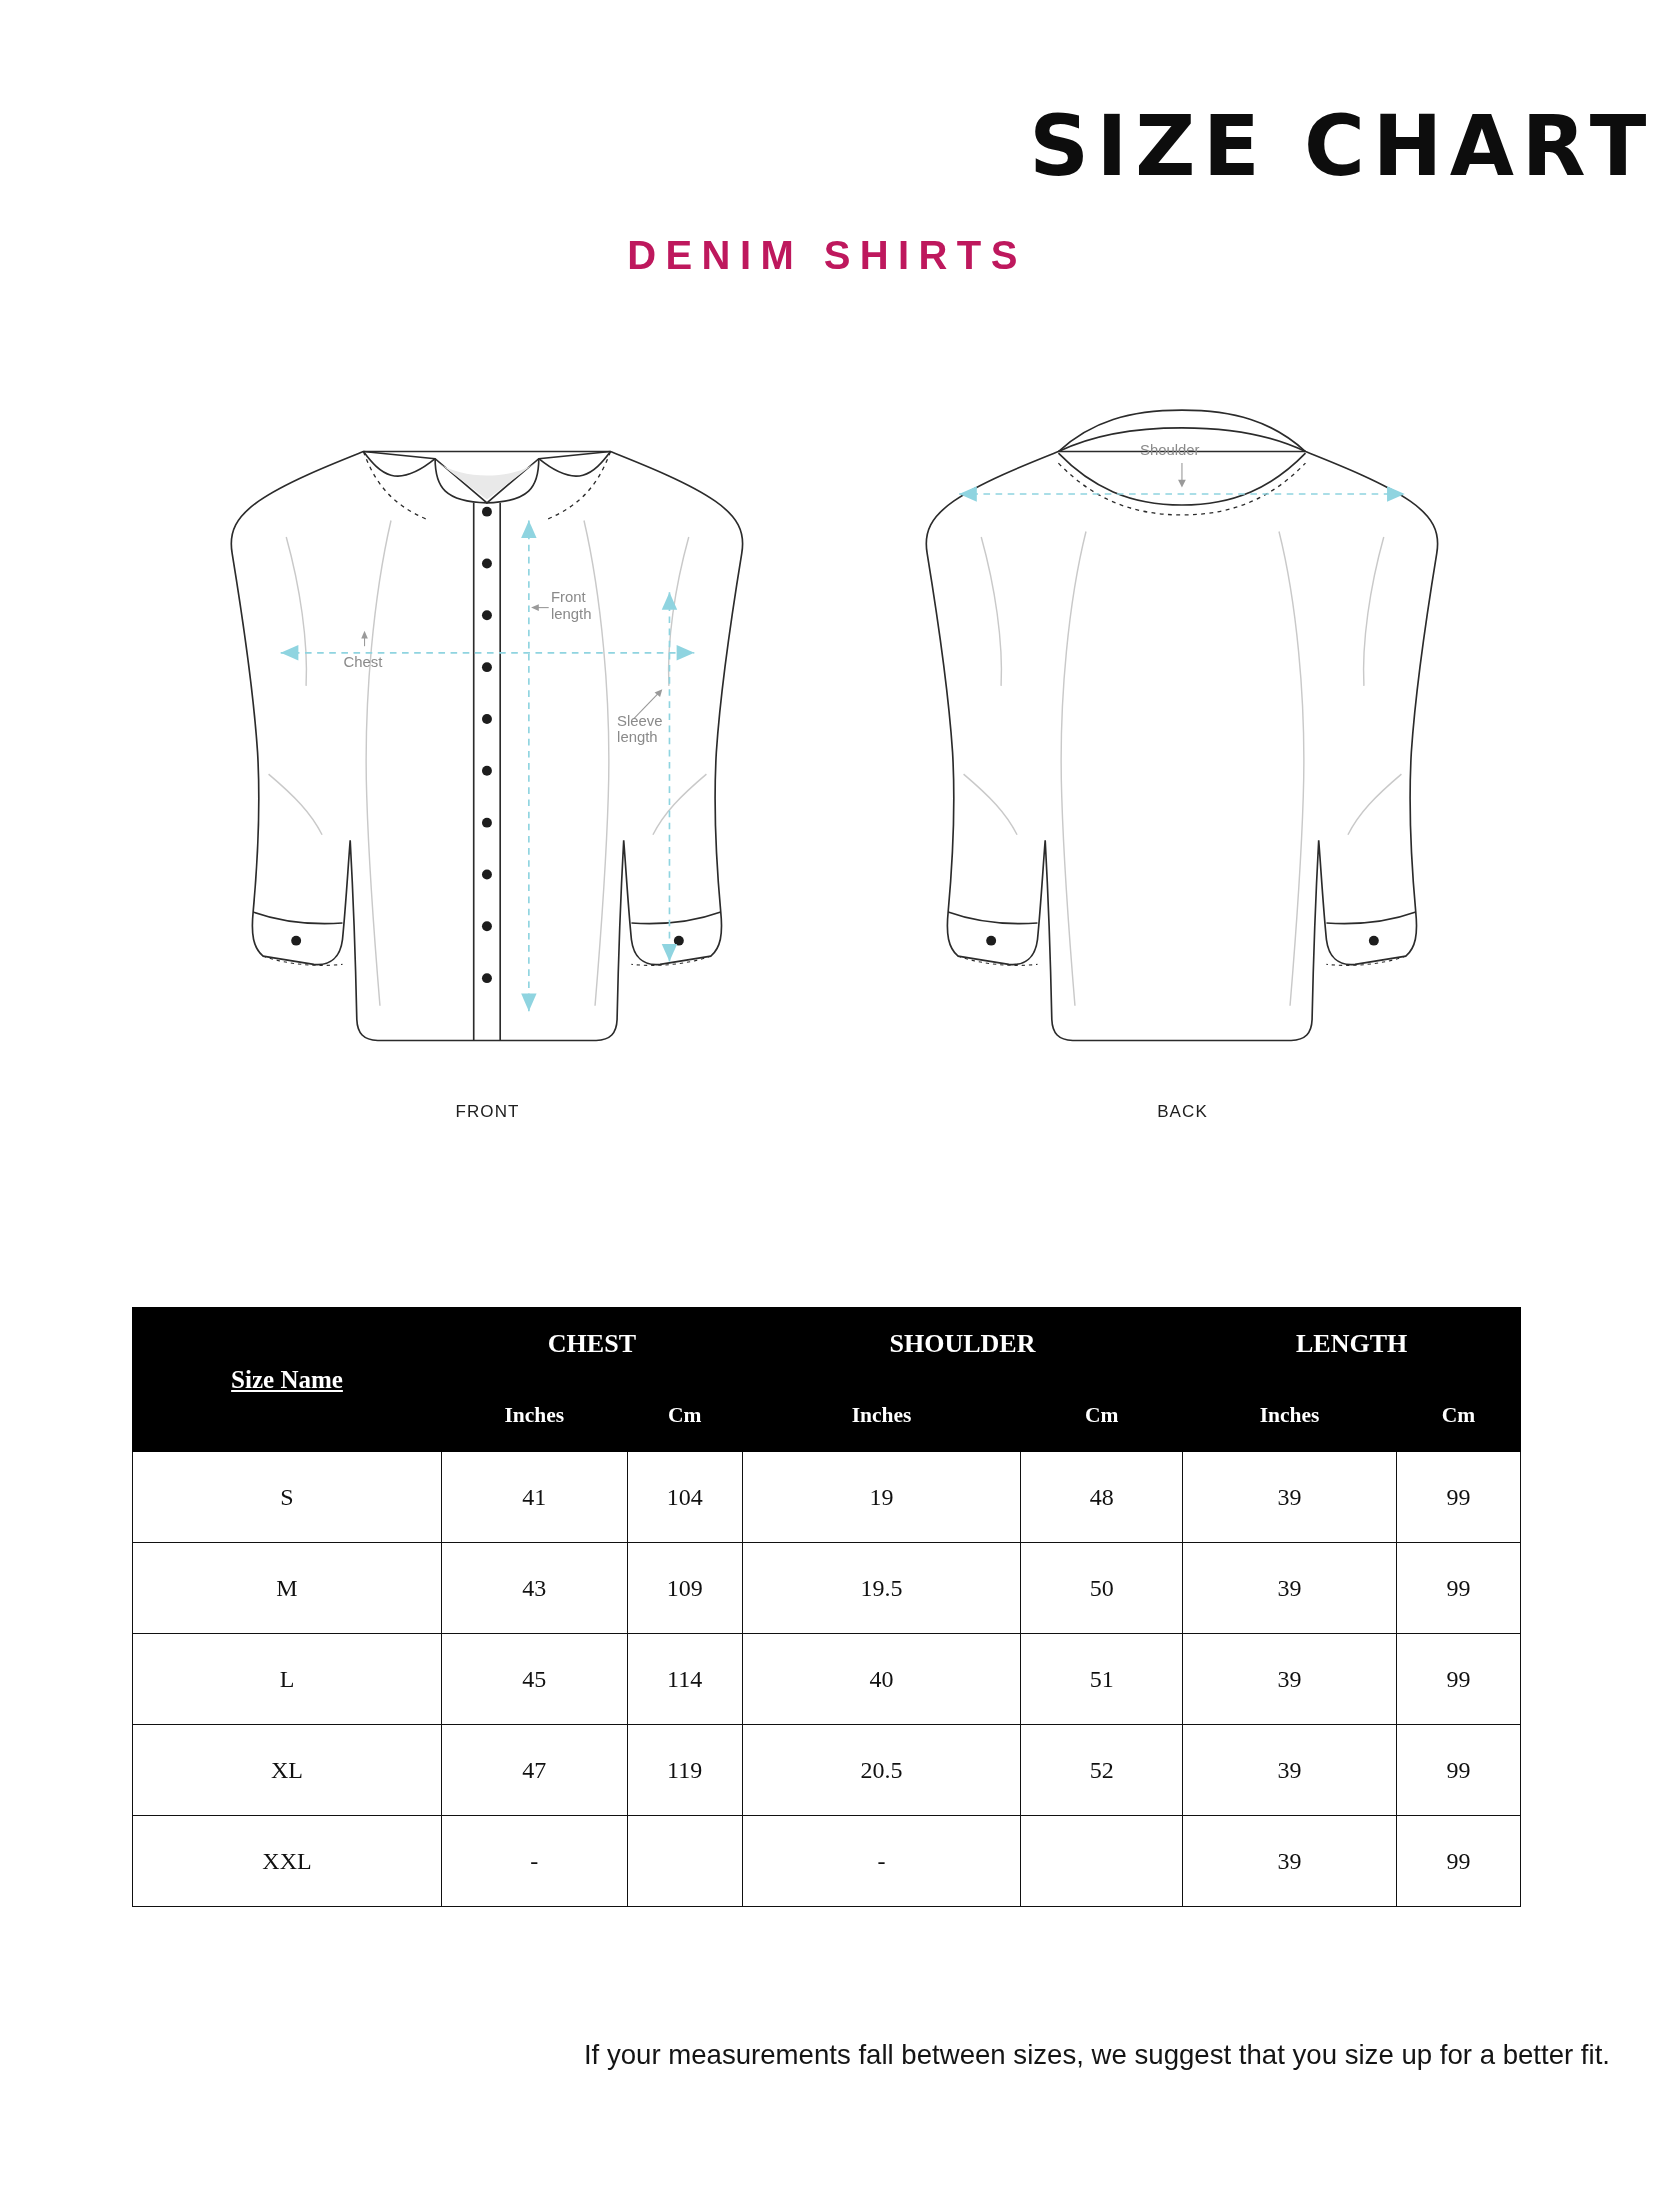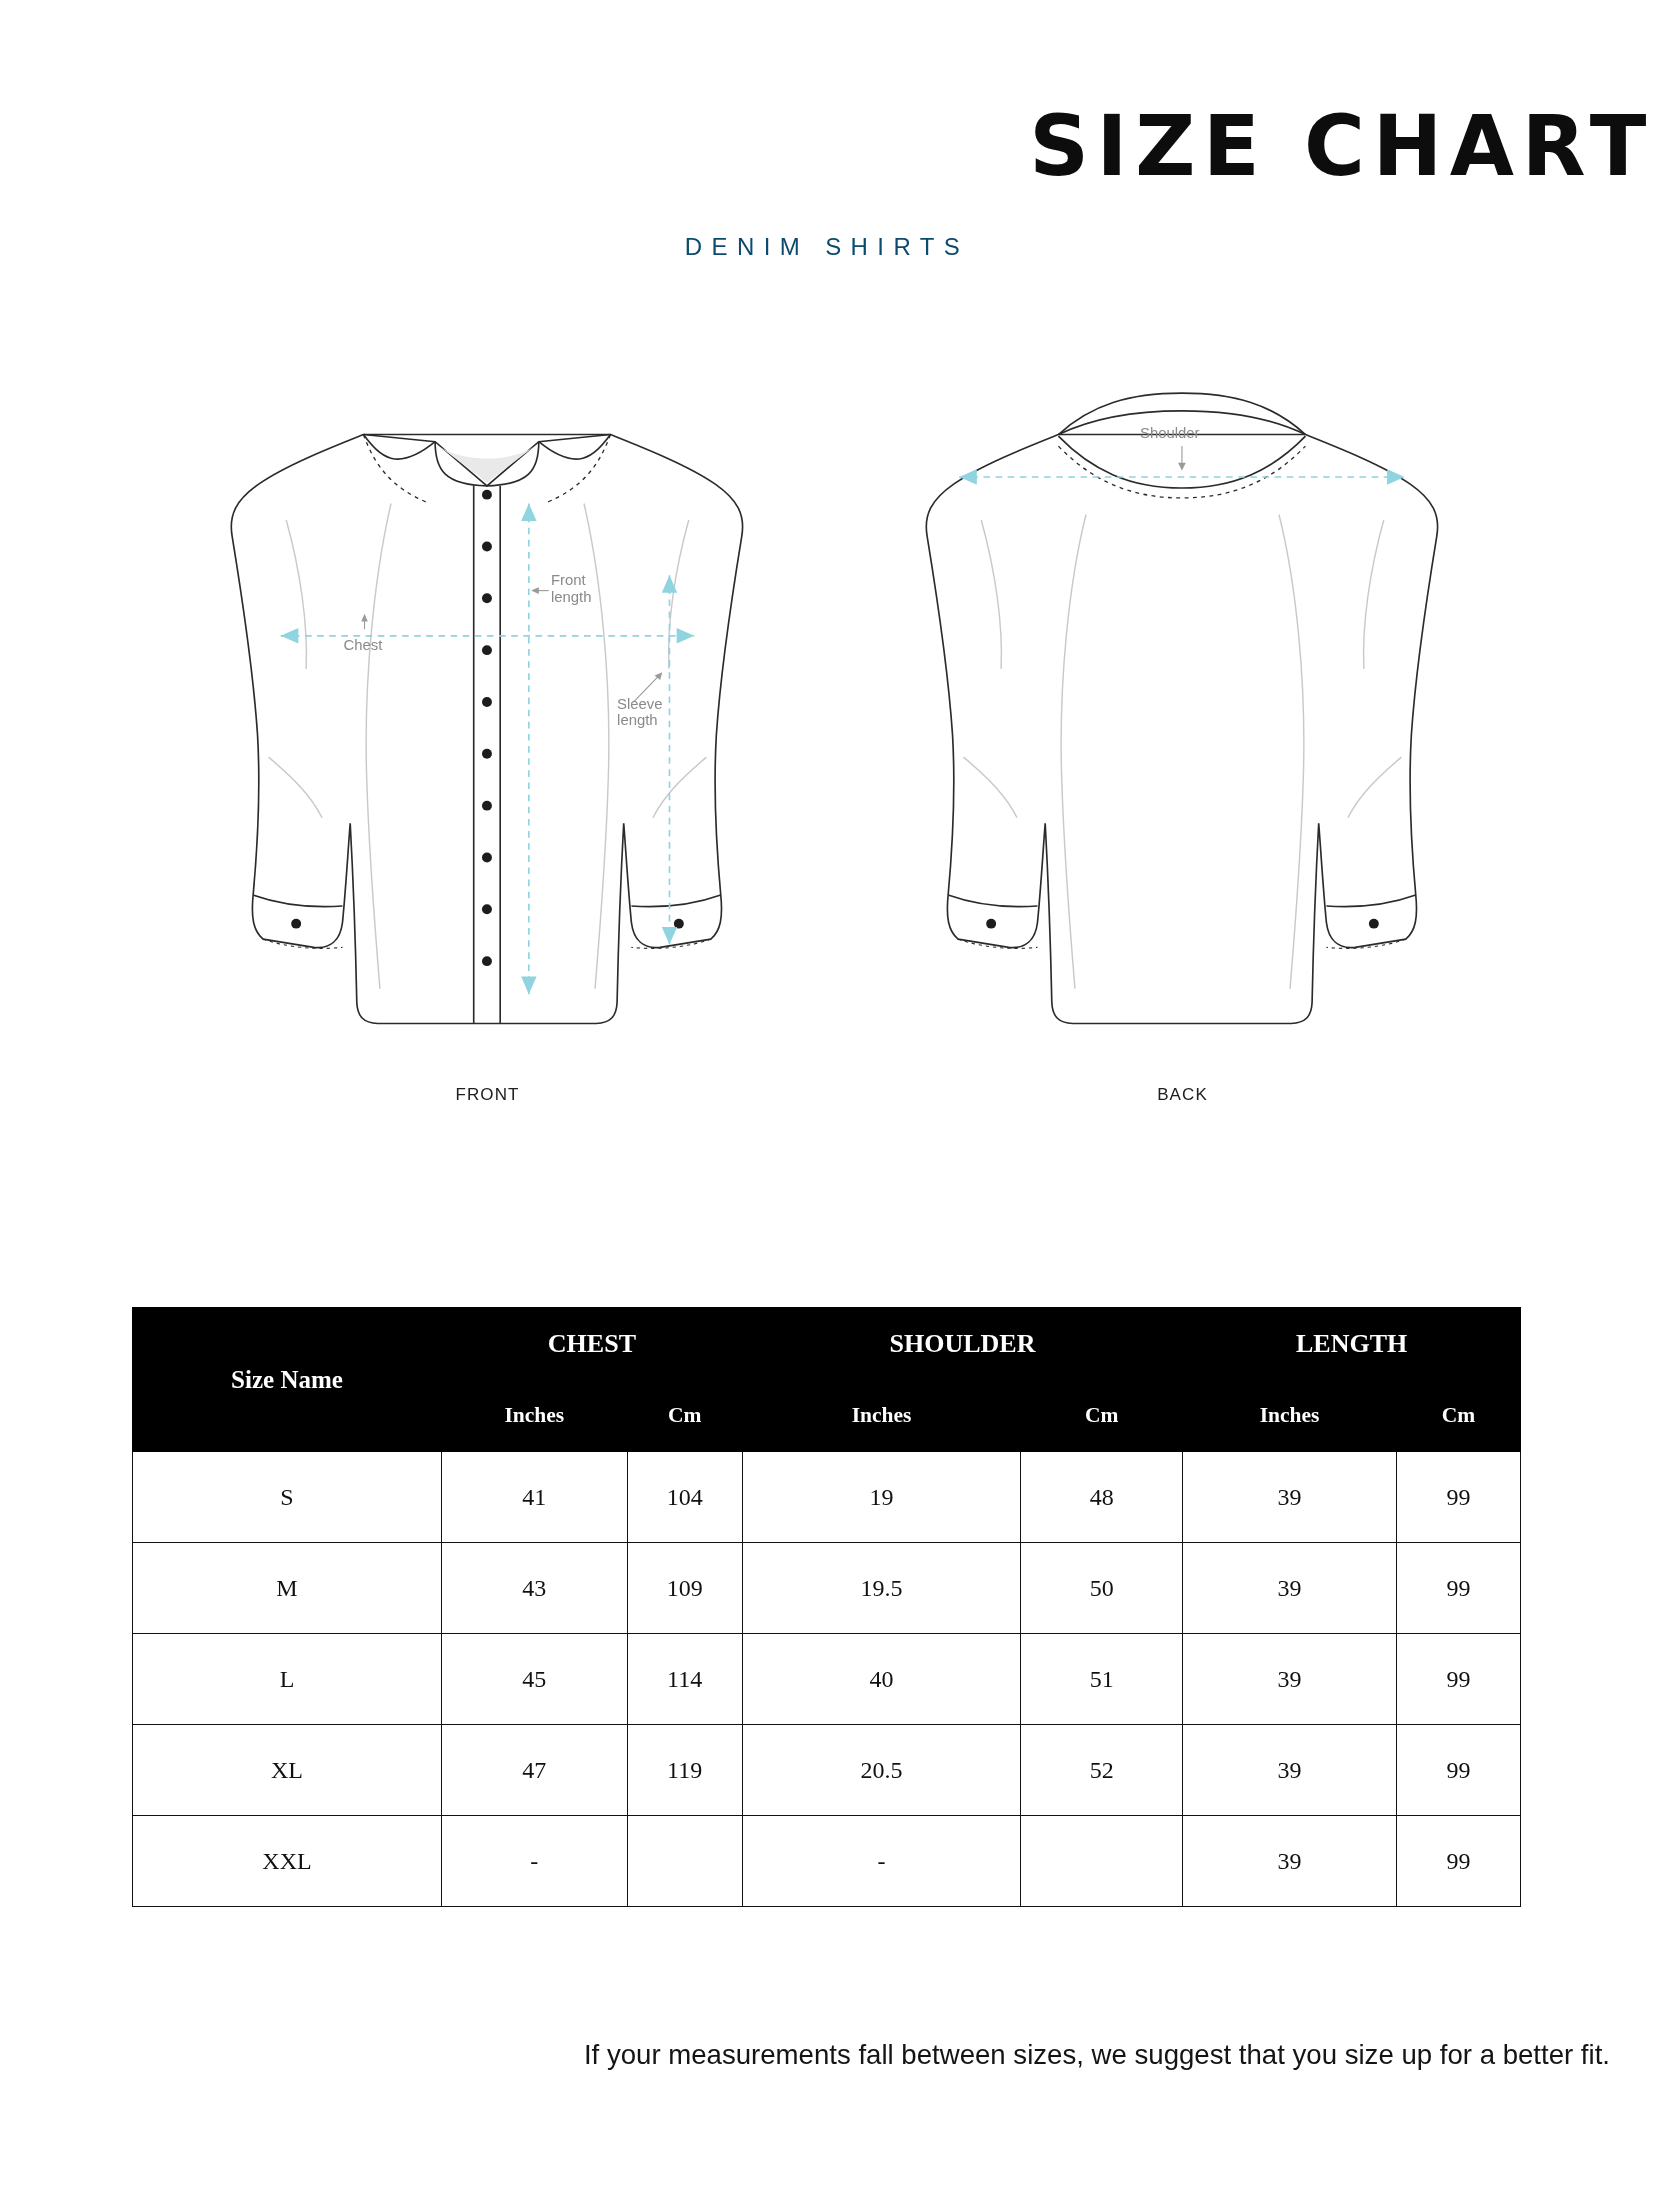--- a/index.html
+++ b/index.html
@@ -23,24 +23,24 @@
     font-weight: 800;
     font-size: 83px;
     letter-spacing: 7.7px;
     color: #0d0d0d;
     margin-top: 105px;
     line-height: 1.0;
   }
   .subtitle {
     text-align: center;
     font-family: "Liberation Sans", sans-serif;
-    font-weight: 400;
-    font-size: 24px;
+    font-weight: 700;
+    font-size: 40px;
     letter-spacing: 9.4px;
-    color: #0c4a6e;
+    color: #be185d;
     margin-top: 45px;
   }
 
   
   .illus-wrap {
     position: relative;
     margin-top: 77px;
     width: 1654px;
     height: 788px;
   }
@@ -86,20 +86,21 @@
   table.size-table thead th {
     background: #000000;
     color: #ffffff;
     border-color: #000000;
   }
   th.size-name {
     font-size: 25px;
     font-weight: 700;
     width: 309px;
     height: 143px;
+    text-decoration: underline;
   }
   th.group {
     font-size: 26px;
     font-weight: 700;
     height: 72px;
   }
   th.unit {
     font-size: 21.5px;
     font-weight: 700;
     height: 72px;

